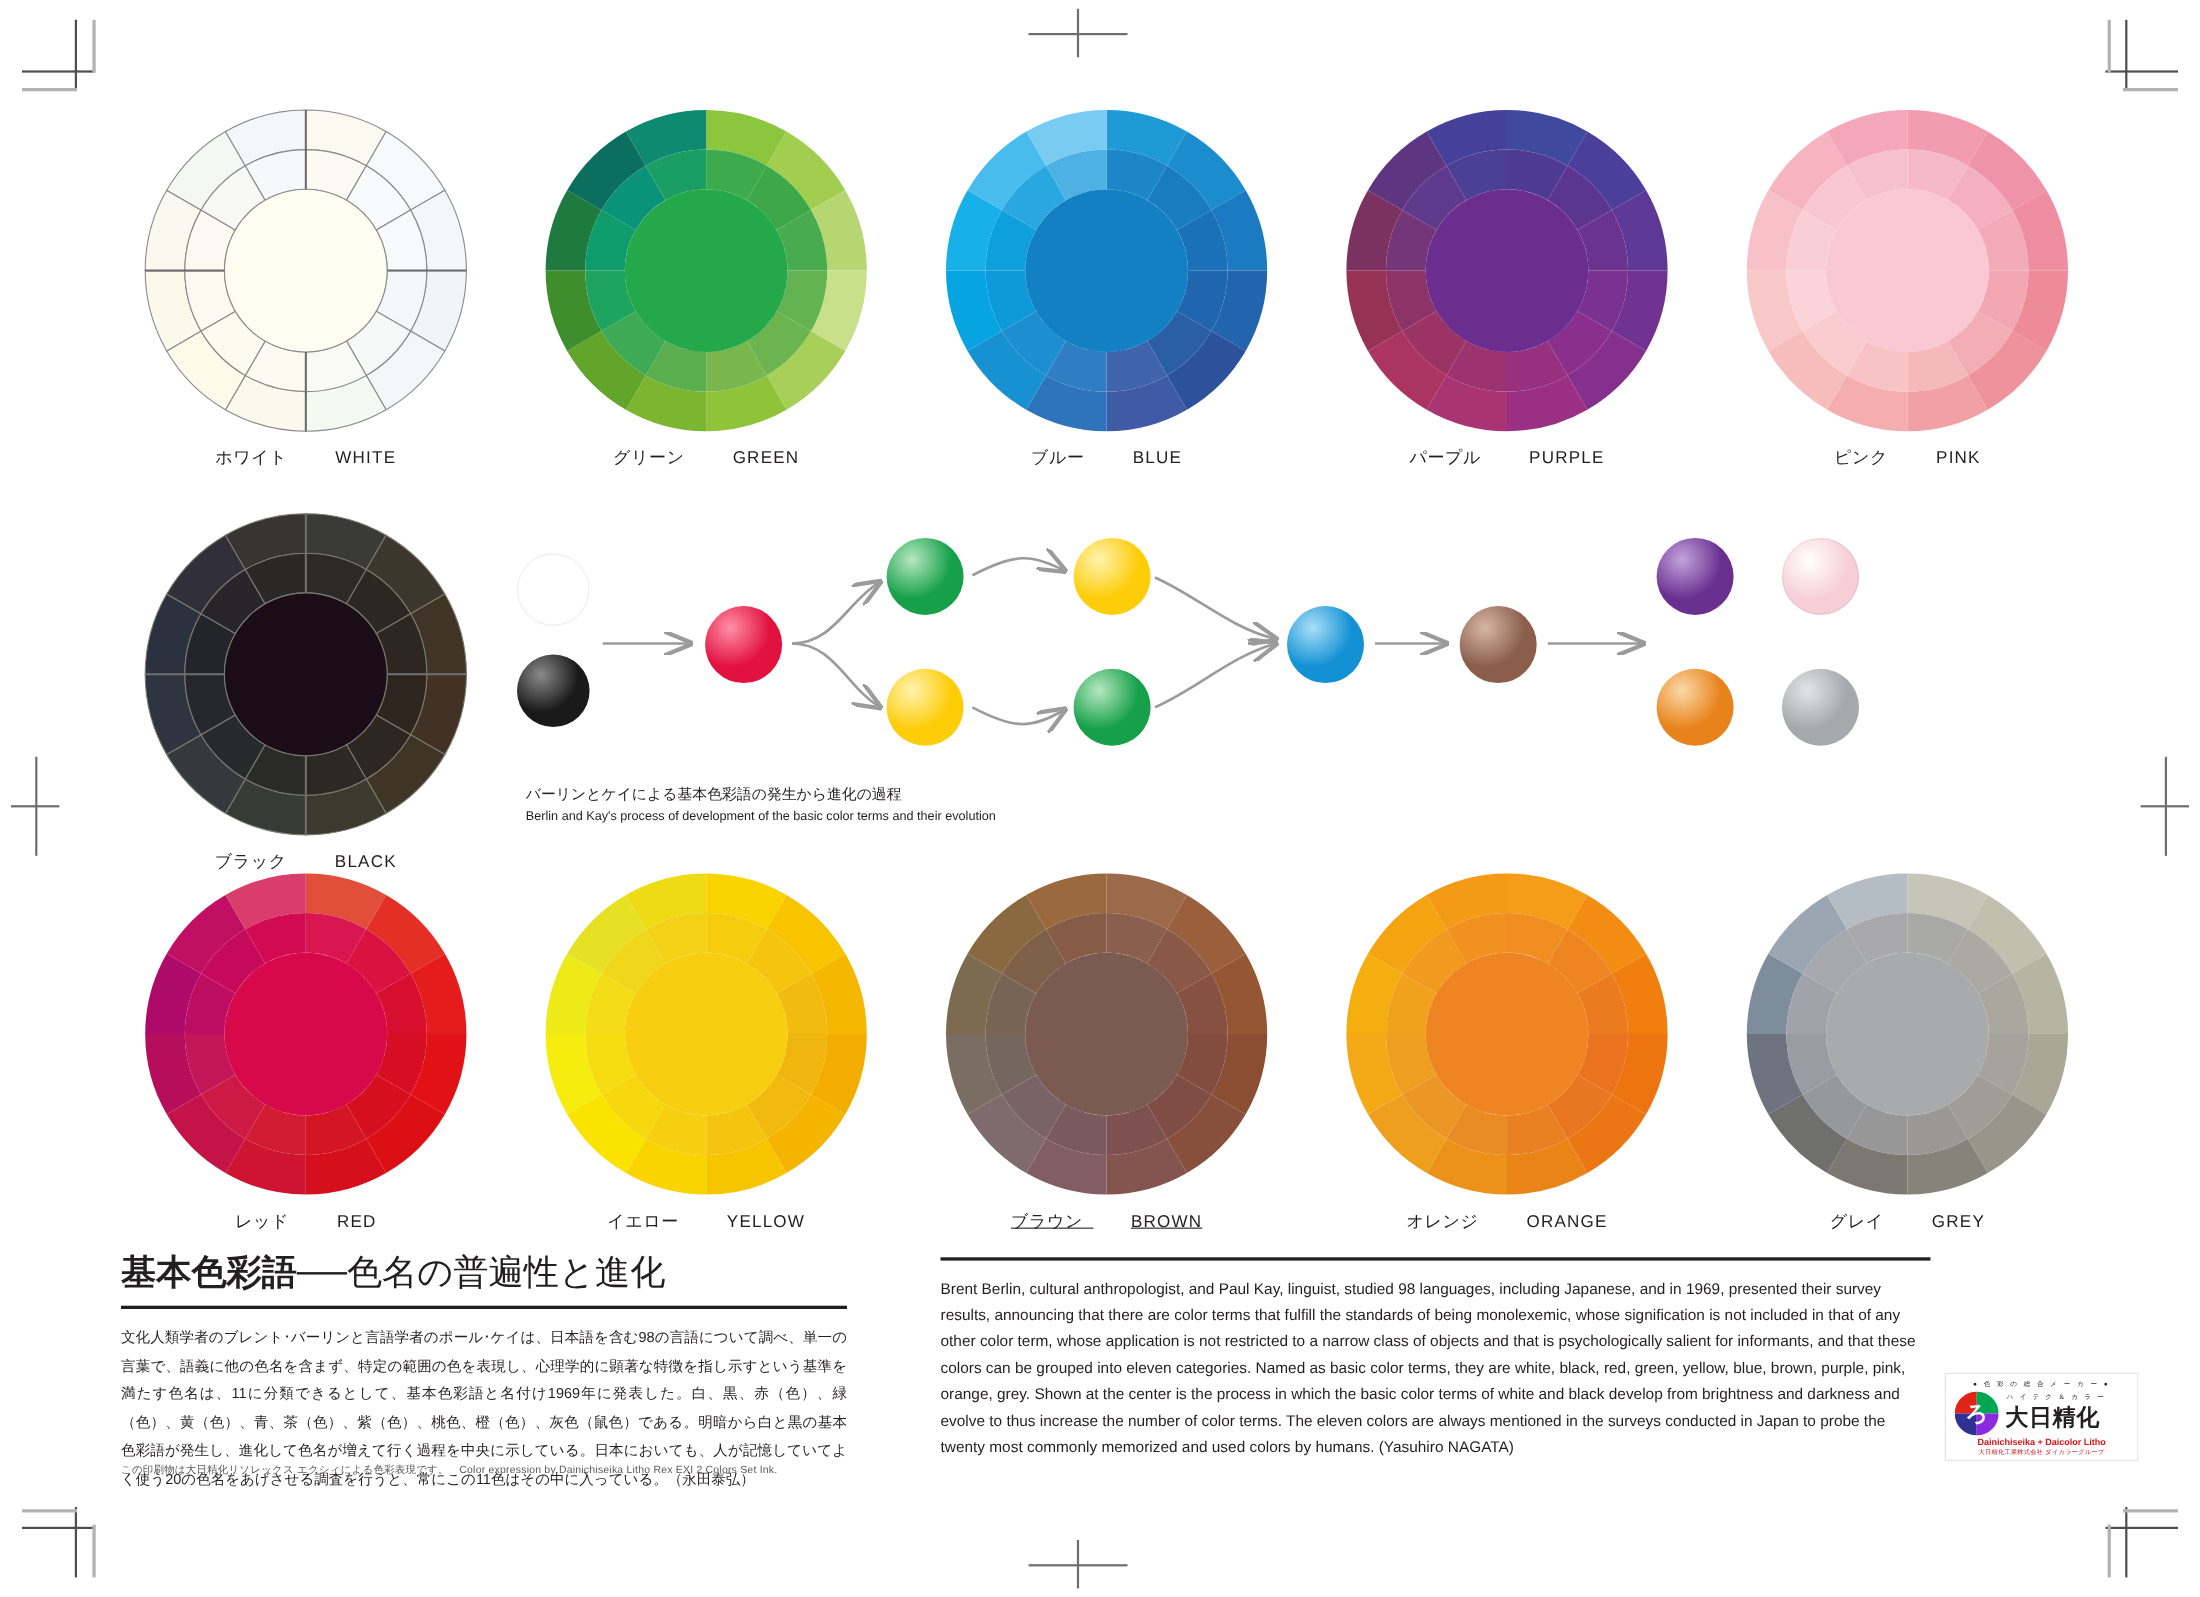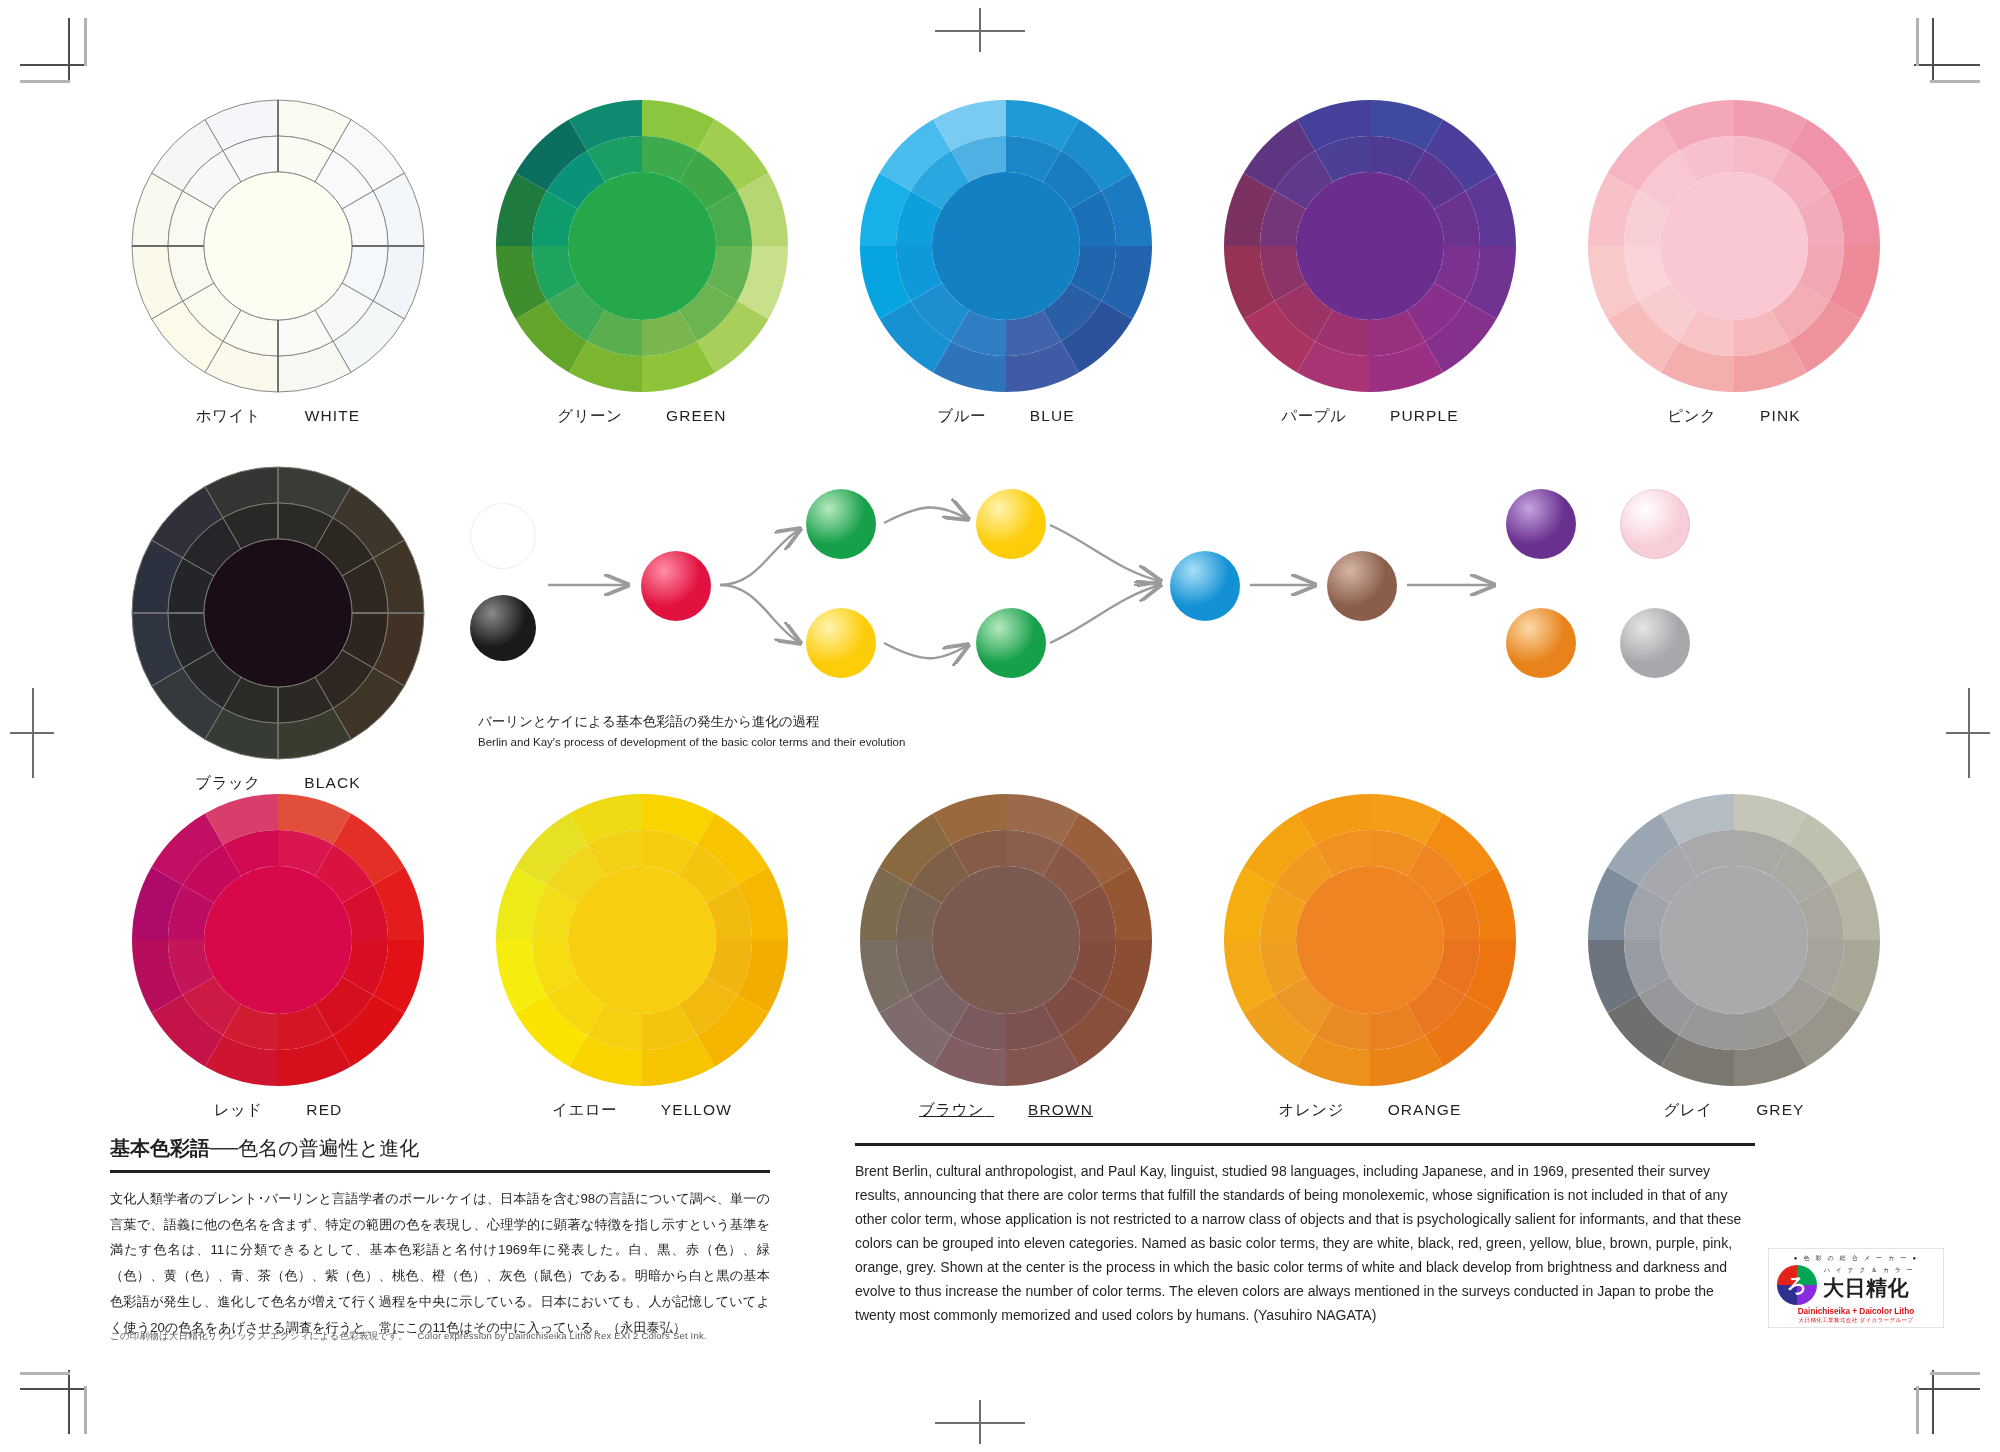--- a/index.html
+++ b/index.html
@@ -28,21 +28,21 @@
   #evolution{position:absolute;left:470px;top:485px;width:1420px;height:230px;}
   .sphere{position:absolute;border-radius:50%;}
   #evo-caption{position:absolute;left:478px;top:712px;line-height:1.45;}
   #evo-caption .jp{font-size:13.5px;color:#231f20;display:block;}
   #evo-caption .en{font-size:11.5px;color:#231f20;display:block;margin-top:2px;}
 
   
   .textcol{position:absolute;}
   #col-jp{left:110px;top:1135px;width:660px;}
   #col-en{left:855px;top:1135px;width:900px;}
-  .blk-title{font-size:20px;font-weight:bold;color:#231f20;
+  .blk-title{font-size:32px;font-weight:bold;color:#231f20;
              font-family:Liberation Sans, sans-serif;}
   #col-en .blk-title{font-family:"Liberation Sans","DejaVu Sans",sans-serif;
              font-size:25px;letter-spacing:-.2px;}
   .blk-title .sub{font-weight:normal;}
   .rule{height:3px;background:#231f20;margin-top:8px;}
   .blk-body{margin-top:13px;font-size:13.2px;line-height:1.95;text-align:justify;color:#231f20;}
   #col-en .blk-body{font-size:14px;line-height:1.72;text-align:left;}
   .footnote{position:absolute;left:110px;top:1330px;font-size:9.5px;color:#58585a;
             letter-spacing:.2px;}
 

